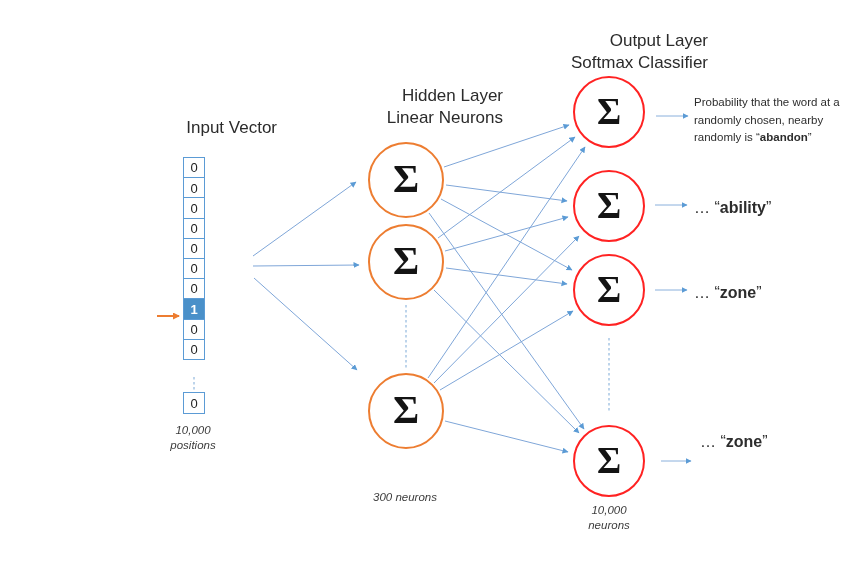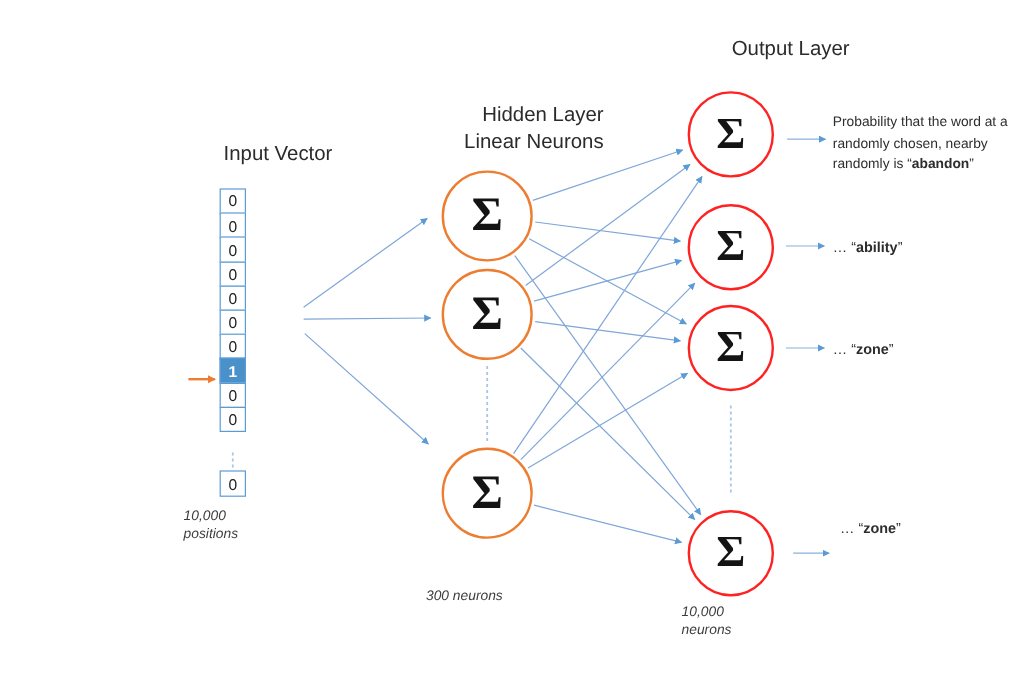--- a/index.html
+++ b/index.html
@@ -21,21 +21,21 @@
     font-size:13px;color:#222222;
   }
   .cell:first-child{margin-top:0;}
   .cell.hot{background:#4a90c9;color:#ffffff;font-weight:bold;}
   .tail-cell{
     position:absolute;left:183px;top:392px;box-sizing:border-box;width:22px;height:22px;
     border:1.5px solid #5b9bd5;background:#fff;display:flex;align-items:center;justify-content:center;
     font-size:13px;color:#222;
   }
   .caption{
-    position:absolute;text-align:left;font-style:italic;font-size:11.5px;line-height:14.5px;color:#3d3d3d;
+    position:absolute;text-align:center;font-style:italic;font-size:11.5px;line-height:14.5px;color:#3d3d3d;
   }
   .annotation{
     position:absolute;left:48px;top:298px;width:118px;font-size:11px;line-height:15.5px;color:#2f2f2f;
   }
   .annotation span{display:block;}
 
   
   .neuron{
     position:absolute;box-sizing:border-box;border-radius:50%;background:#ffffff;
     display:flex;align-items:center;justify-content:center;
@@ -47,21 +47,21 @@
   .hidden-neuron{width:76px;height:76px;border:2px solid #ed7d31;}
   .output-neuron{width:72px;height:72px;border:2px solid #ff2222;}
   .output-neuron .sigma{font-size:37px;}
 
   
   .prob-paragraph{
     position:absolute;left:694px;top:94px;width:172px;font-size:11.5px;line-height:17.5px;color:#2d2d2d;
   }
   .prob-paragraph span.block{display:block;}
   .word-label{
-    position:absolute;left:694px;font-size:12px;color:#2d2d2d;
+    position:absolute;left:694px;font-size:16px;color:#2d2d2d;
   }
   .bold{font-weight:bold;}
 </style>
 </head>
 <body>
 
 <div id="canvas">
 
   <svg class="svg-layer" viewBox="0 0 863 562">
     <defs>
@@ -112,20 +112,21 @@
 
   <div class="layer-title" style="left:303px;top:85px;width:200px;">
     <span style="display:block">Hidden Layer</span>
     <span style="display:block">Linear Neurons</span>
   </div>
   <div class="layer-title" style="left:117px;top:117px;width:160px;">
     <span>Input Vector</span>
   </div>
   <div class="layer-title" style="left:508px;top:30px;width:200px;">
     <span style="display:block">Output Layer</span>
+    <span style="display:block">Softmax Classifier</span>
   </div>
 
   <div class="vector">
     <div class="cell">0</div>
     <div class="cell">0</div>
     <div class="cell">0</div>
     <div class="cell">0</div>
     <div class="cell">0</div>
     <div class="cell">0</div>
     <div class="cell">0</div>

